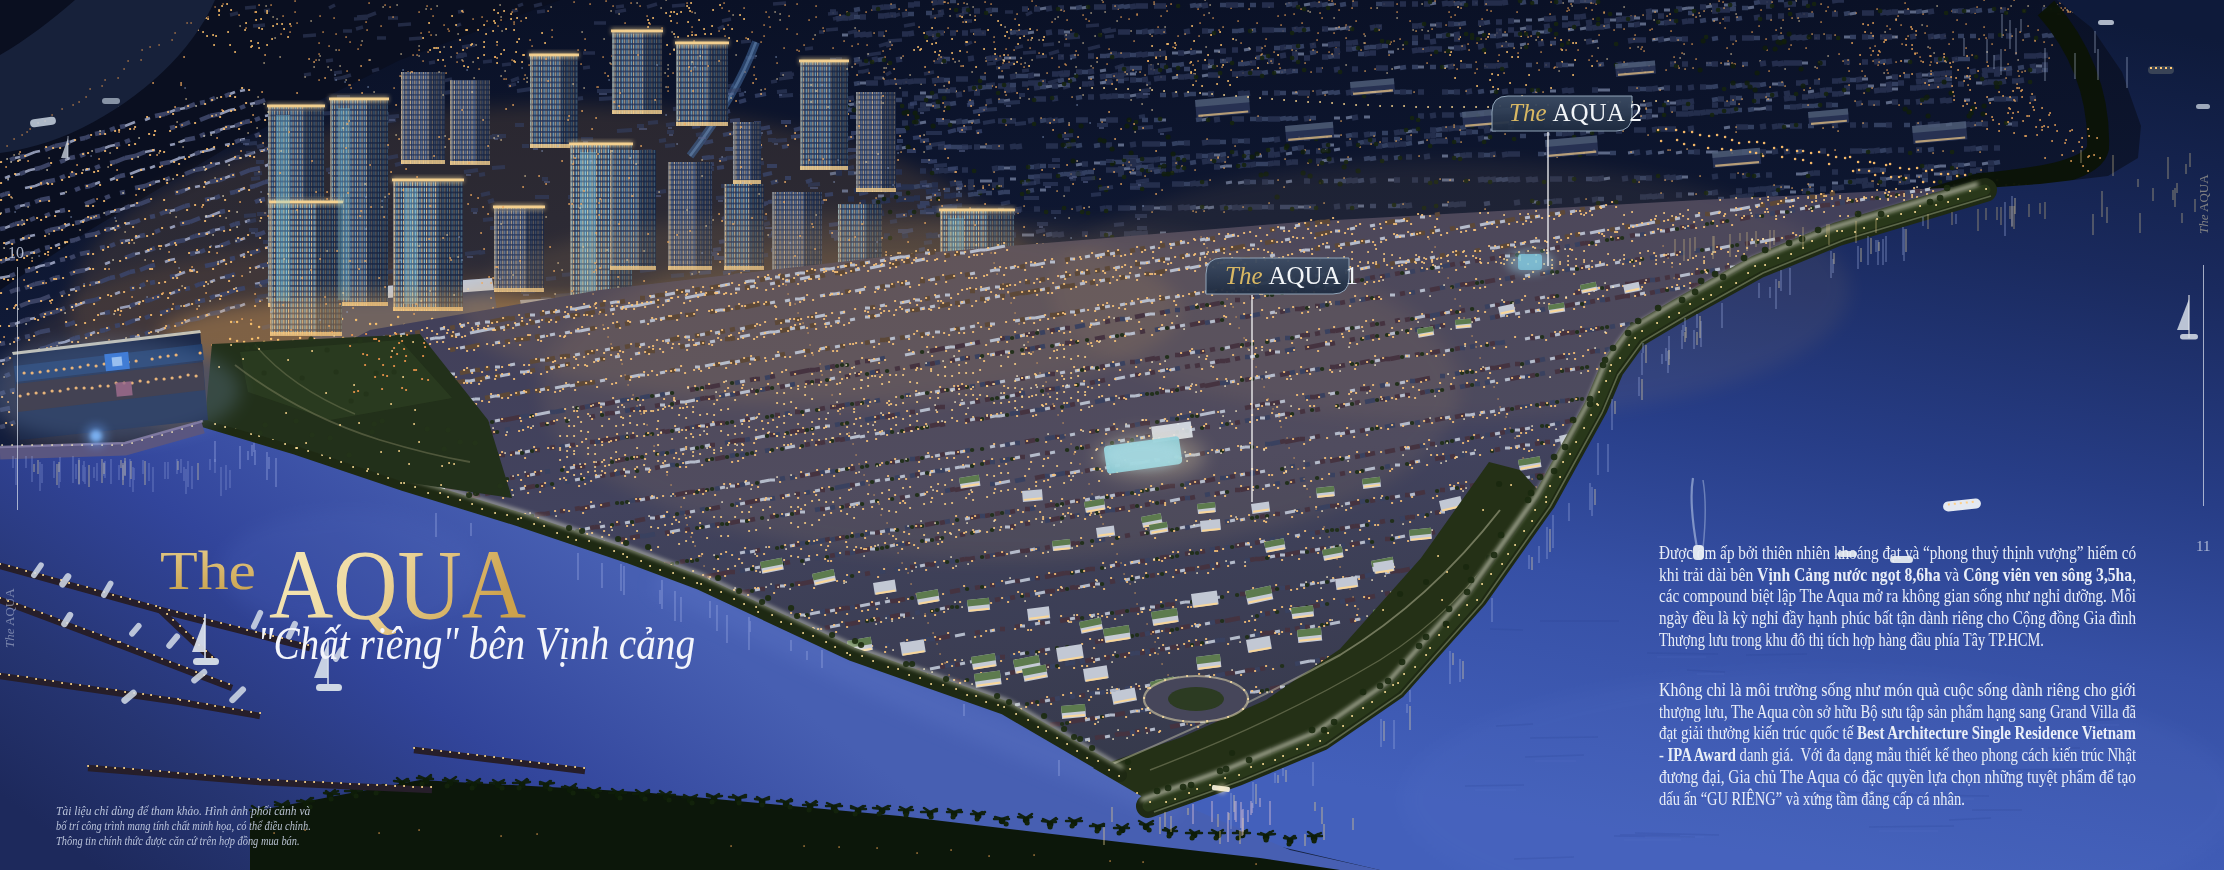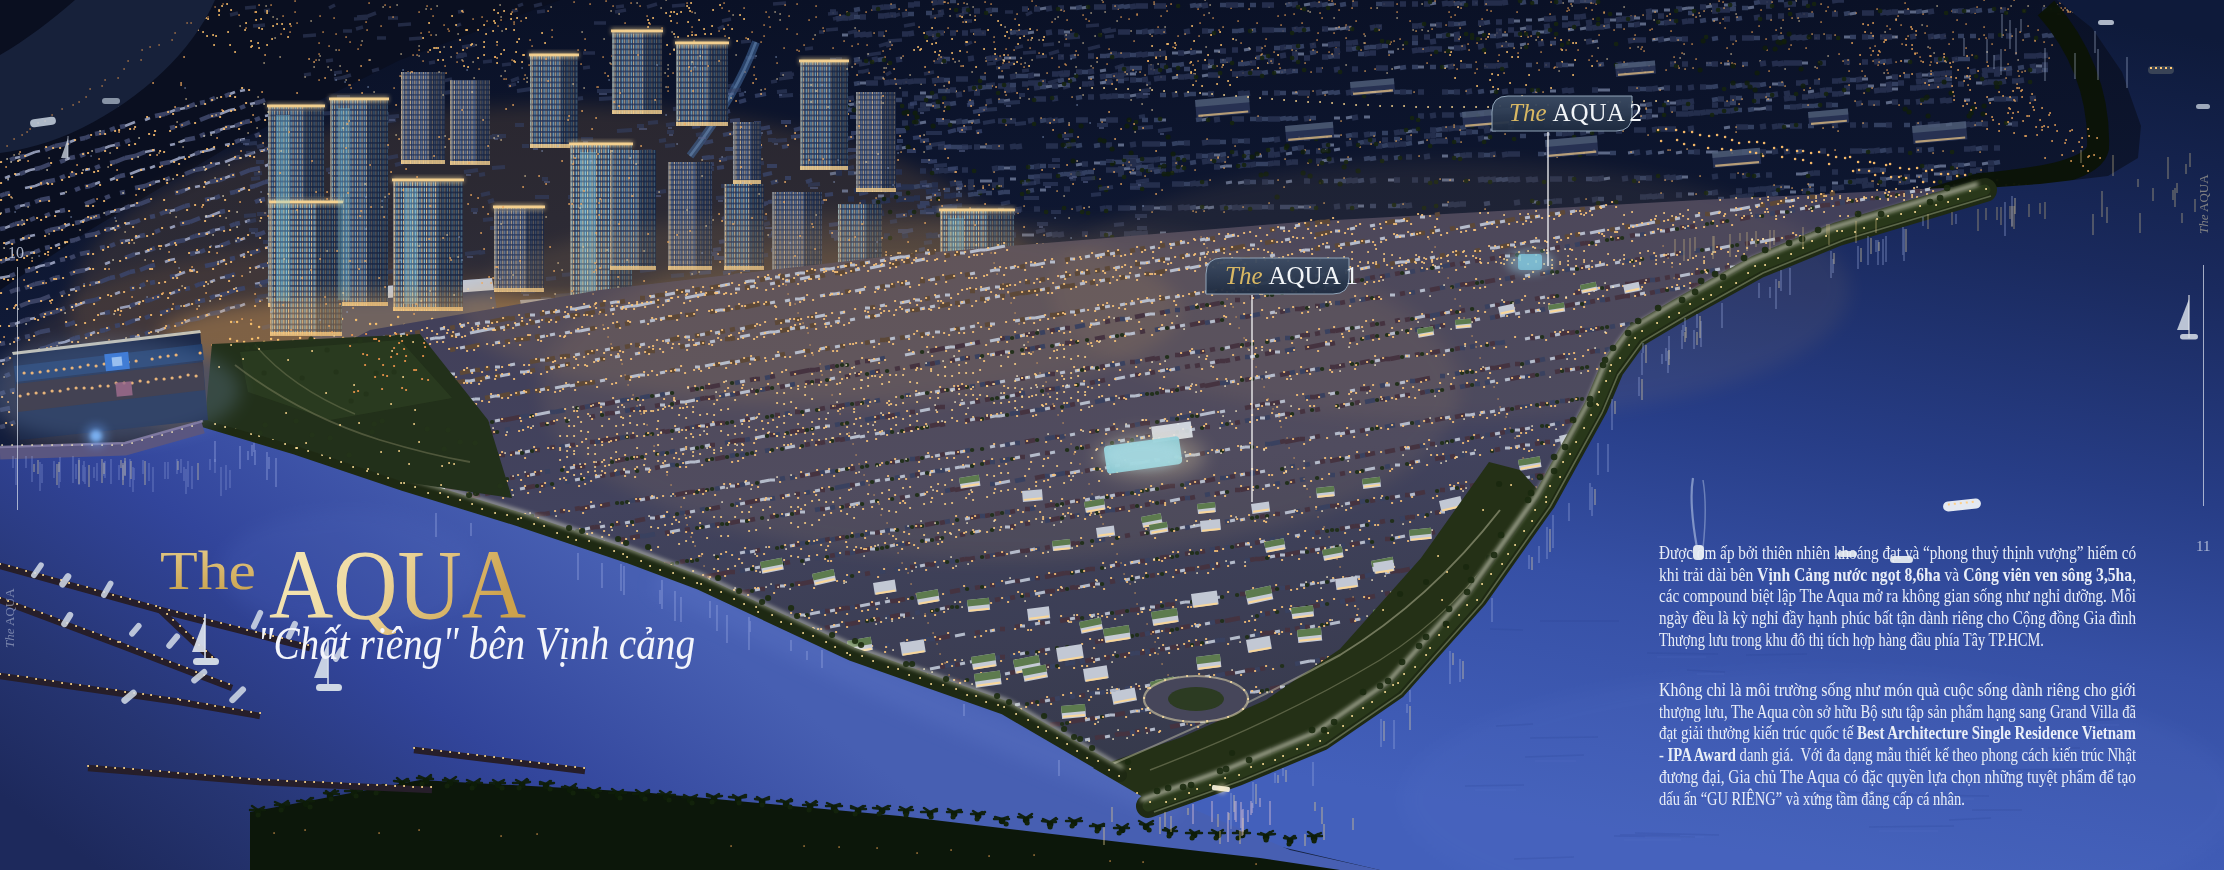--- a/index.html
+++ b/index.html
@@ -844,12 +844,17 @@
 
 <div class="par" style="left:1659px;top:679px;">
 <div style="transform:scaleX(0.8408);">Không chỉ là môi trường sống như món quà cuộc sống dành riêng cho giới</div>
 <div style="transform:scaleX(0.7728);">thượng lưu, The Aqua còn sở hữu Bộ sưu tập sản phẩm hạng sang Grand Villa đã</div>
 <div style="transform:scaleX(0.7859);">đạt giải thưởng kiến trúc quốc tế <b>Best Architecture Single Residence Vietnam</b></div>
 <div style="transform:scaleX(0.7720);">- <b>IPA Award</b> danh giá.&nbsp; Với đa dạng mẫu thiết kế theo phong cách kiến trúc Nhật</div>
 <div style="transform:scaleX(0.8036);">đương đại, Gia chủ The Aqua có đặc quyền lựa chọn những tuyệt phẩm để tạo</div>
 <div style="transform:scaleX(0.7600);">dấu ấn “GU RIÊNG” và xứng tầm đẳng cấp cá nhân.</div>
 </div>
 
+<div class="disc">
+<div style="transform:scaleX(0.8848);">Tài liệu chỉ dùng để tham khảo. Hình ảnh phối cảnh và</div>
+<div style="transform:scaleX(0.8018);">bố trí công trình mang tính chất minh họa, có thể điều chỉnh.</div>
+<div style="transform:scaleX(0.8000);">Thông tin chính thức được căn cứ trên hợp đồng mua bán.</div>
+</div>
 </div>
 </body></html>

